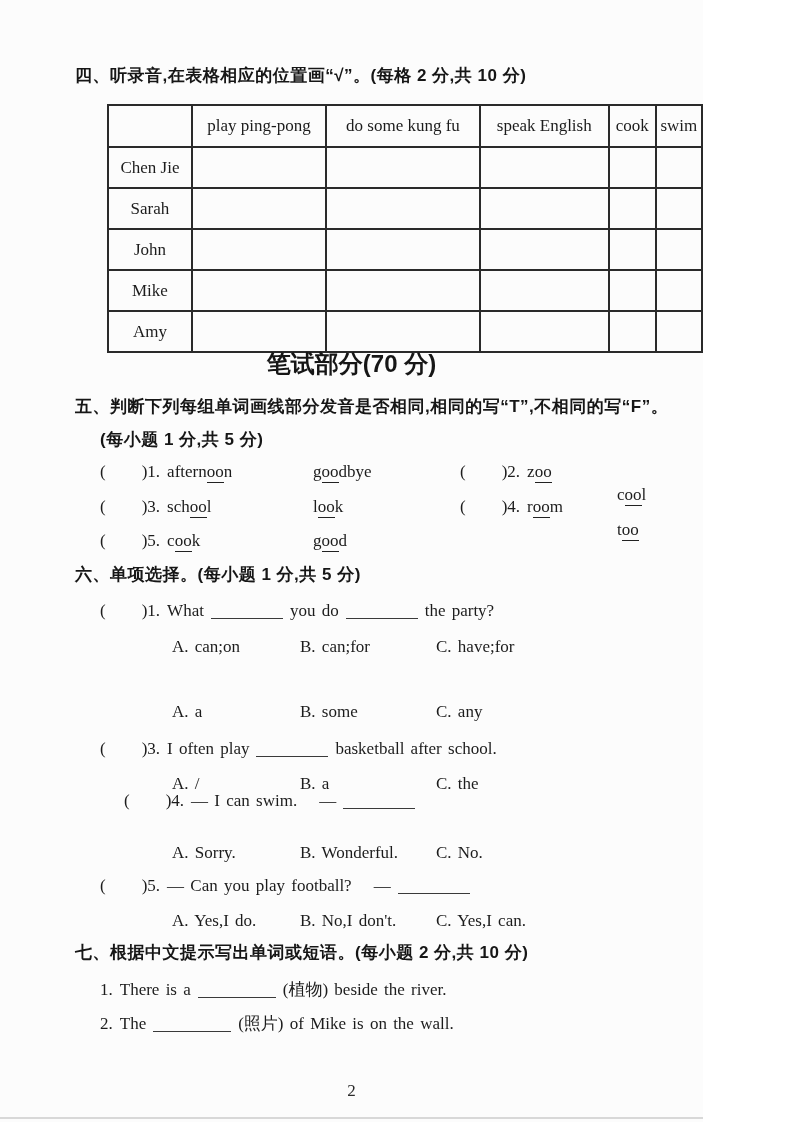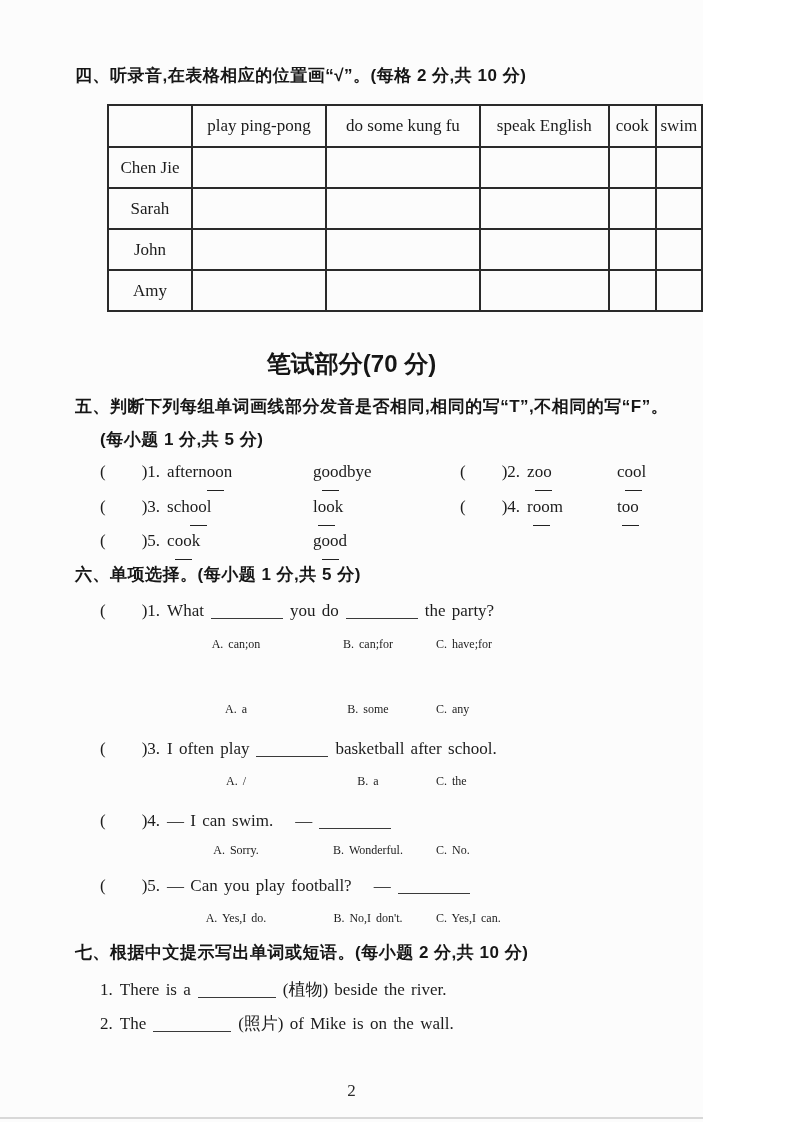--- a/index.html
+++ b/index.html
@@ -19,27 +19,27 @@
   
   .grid{position:absolute;left:107px;top:104px;border-collapse:collapse;font-size:17px;table-layout:fixed;}
   .grid th,.grid td{border:2px solid #2a2a2a;font-weight:400;text-align:center;padding:0;overflow:hidden;white-space:nowrap;}
   .grid th{height:40px;}
   .grid td{height:39px;}
   
   .row5{position:absolute;left:100px;display:flex;font-size:17px;white-space:nowrap;word-spacing:2px;}
   .w1{display:inline-block;width:213px;}
   .w2{display:inline-block;width:147px;}
   .w3{display:inline-block;width:157px;}
-  .w4{display:inline-block;flex:1;}
+  .w4{display:inline-block;flex:1;margin-top:23px;}
   .gap{display:inline-block;width:36px;}
   .numsp{display:inline-block;width:7px;}
-  .ul{border-bottom:1.5px solid #222;padding-bottom:9px;}
+  .ul{border-bottom:1.5px solid #222;padding-bottom:1px;}
   
   .qline{position:absolute;left:100px;font-size:17px;white-space:nowrap;word-spacing:2px;}
-  .opts{position:absolute;left:172px;display:flex;font-size:12px;white-space:nowrap;word-spacing:2px;text-align:center;}
+  .opts{position:absolute;left:172px;display:flex;font-size:17px;white-space:nowrap;word-spacing:2px;}
   .optA{display:inline-block;width:128px;}
   .optB{display:inline-block;width:136px;}
   .optC{display:inline-block;flex:1;}
   .blank{display:inline-block;width:72px;height:14px;border-bottom:1.5px solid #3a3a3a;margin:0 7px;vertical-align:-3px;}
   .b78{width:78px;}
   .wsp{display:inline-block;width:22px;}
   .pageno{position:absolute;top:1081px;left:0;width:100%;text-align:center;font-size:17px;color:#2b2b2b;}
   .bottom-line{position:absolute;top:1117px;left:0;width:100%;height:2px;background:#d8d8d8;}
 </style>
 </head>
@@ -78,20 +78,28 @@
     <tr>
       <td>Sarah</td>
       <td></td>
           <td></td>
       <td></td>
           <td></td>
       <td></td>
     </tr>
     <tr>
       <td>John</td>
+      <td></td>
+          <td></td>
+      <td></td>
+          <td></td>
+      <td></td>
+    </tr>
+    <tr>
+      <td>Mike</td>
       <td></td>
           <td></td>
       <td></td>
           <td></td>
       <td></td>
     </tr>
     <tr>
       <td>Amy</td>
       <td></td>
           <td></td>
@@ -145,21 +153,21 @@
 
   <div class="qline" style="top:739px;">
     <span>(</span><span class="gap"></span><span>)3.</span><span class="numsp"></span><span>I often play</span><span class="blank"></span><span>basketball after school.</span>
   </div>
   <div class="opts" style="top:774px;">
     <span class="optA">A. /</span>
     <span class="optB">B. a</span>
     <span class="optC">C. the</span>
   </div>
 
-  <div class="qline" style="top:811px;">
+  <div class="qline" style="top:791px;margin-left:24px;">
     <span>(</span><span class="gap"></span><span>)4.</span><span class="numsp"></span><span>— I can swim.</span><span class="wsp"></span><span>—</span><span class="blank"></span>
   </div>
   <div class="opts" style="top:843px;">
     <span class="optA">A. Sorry.</span>
     <span class="optB">B. Wonderful.</span>
     <span class="optC">C. No.</span>
   </div>
 
   <div class="qline" style="top:876px;">
     <span>(</span><span class="gap"></span><span>)5.</span><span class="numsp"></span><span>— Can you play football?</span><span class="wsp"></span><span>—</span><span class="blank"></span>

